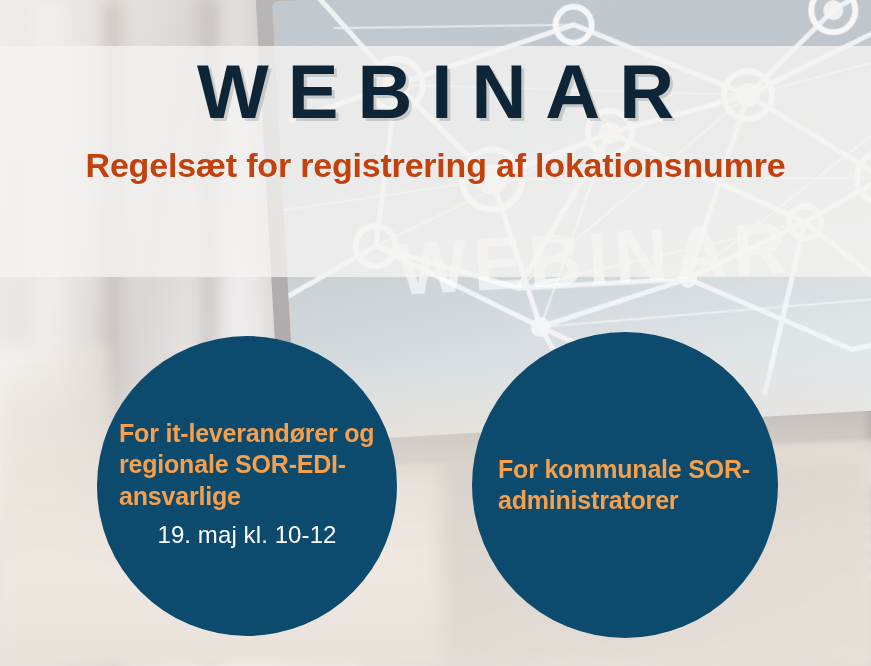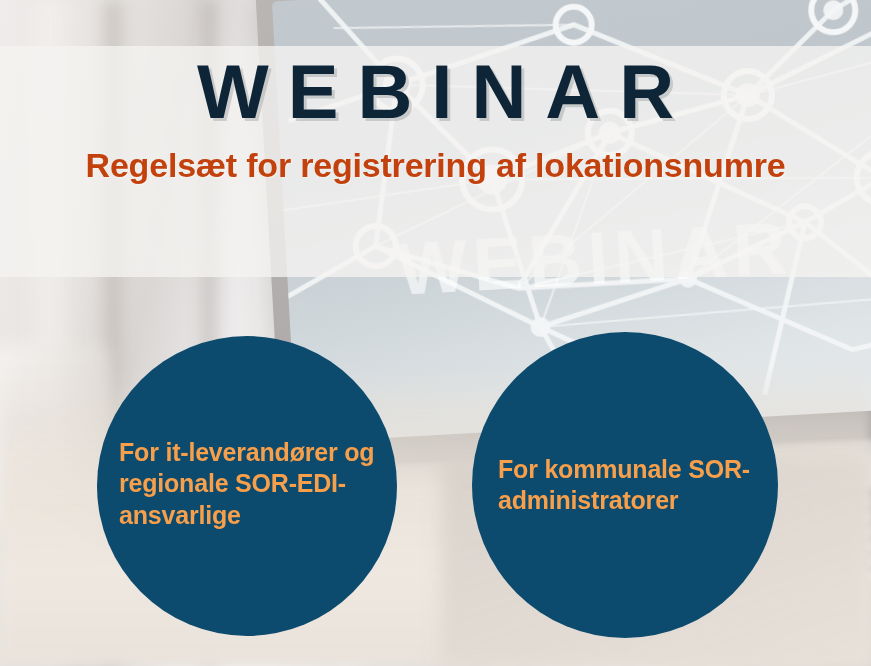--- a/index.html
+++ b/index.html
@@ -318,19 +318,20 @@
 
   <div class="headline-wrap">
     <div class="title">WEBINAR</div>
     <div class="subtitle">
       <span>Regelsæt for registrering af lokationsnumre</span><br>
     </div>
   </div>
 
   <div class="circle" id="circle-left">
     <div class="circle-heading">For it-leverandører og regionale SOR-EDI-ansvarlige</div>
+    <div class="circle-time">19. maj kl. 10-12</div>
   </div>
 
   <div class="circle" id="circle-right">
     <div class="circle-heading">For kommunale SOR-administratorer</div>
   </div>
 
 </div>
 
 </body></html>

